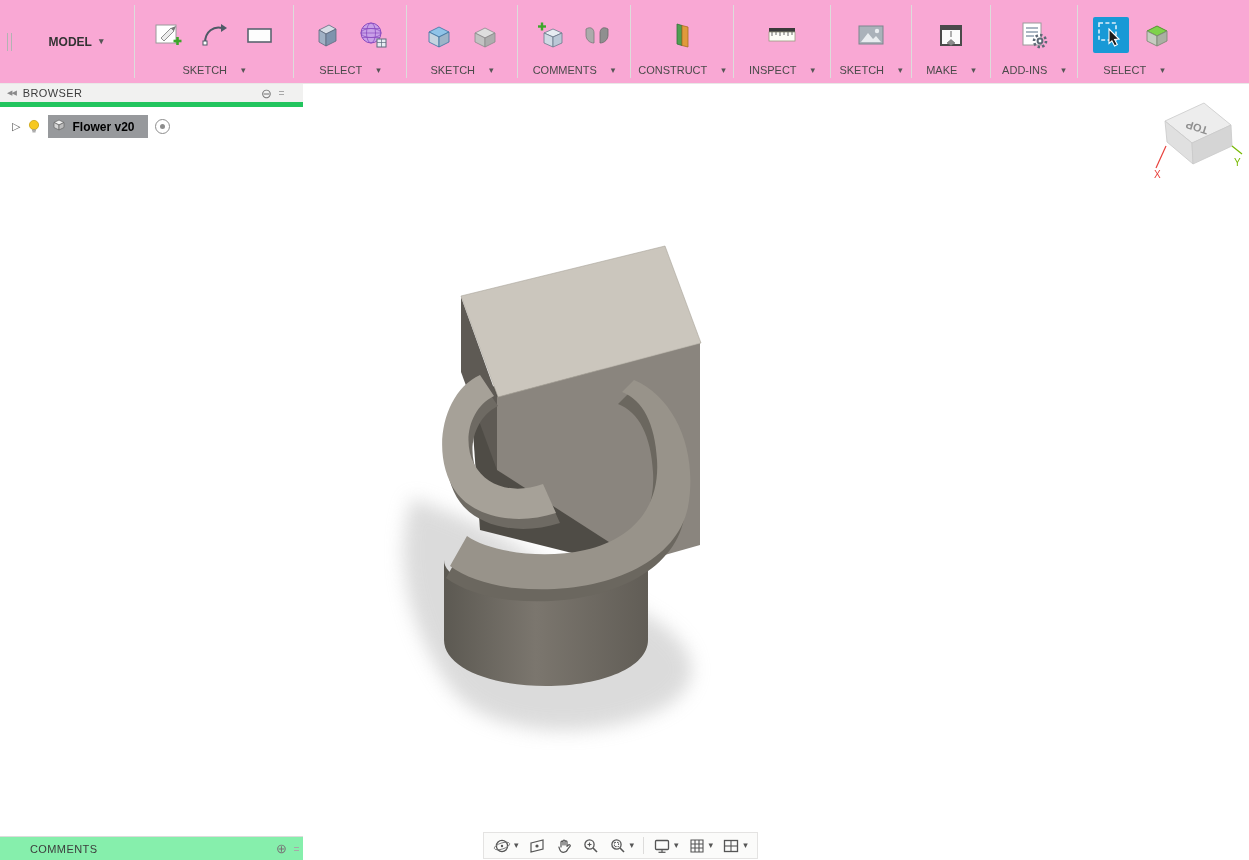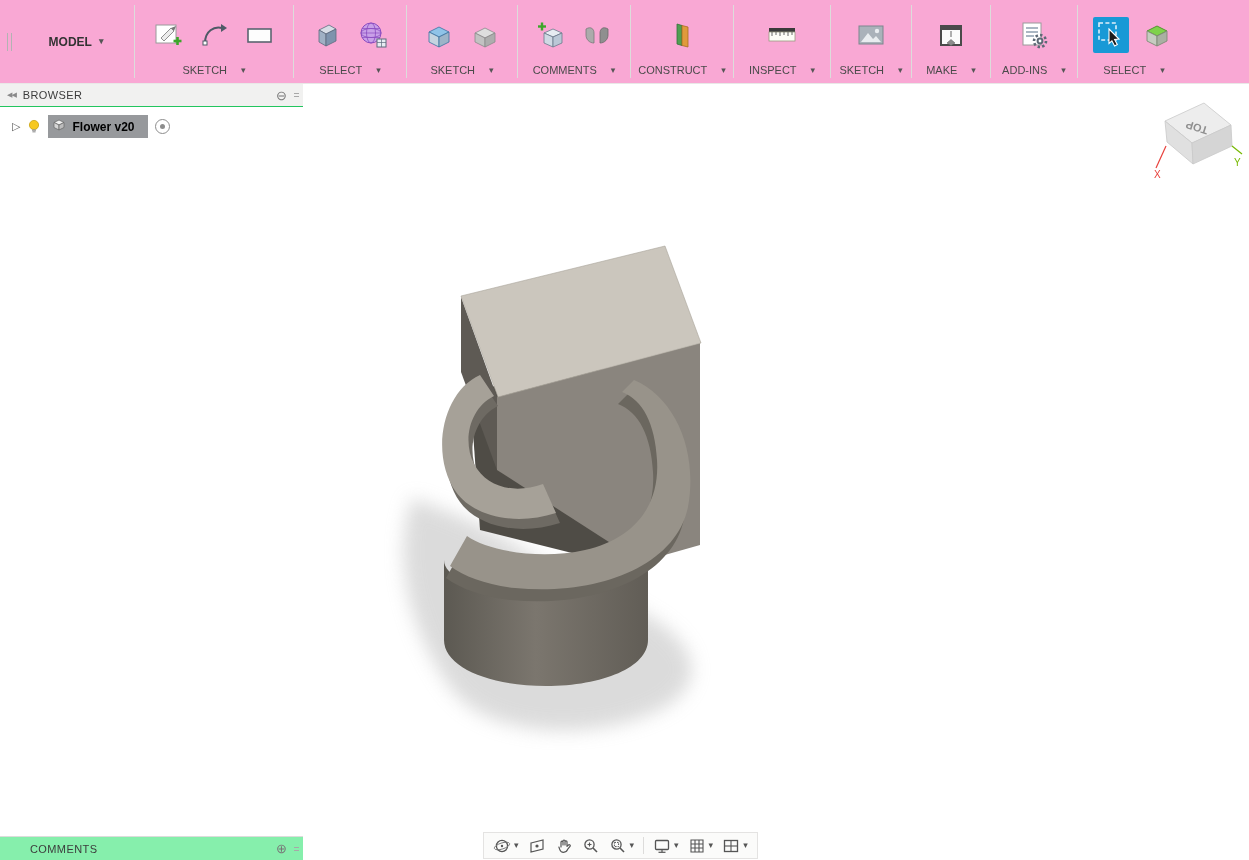--- a/index.html
+++ b/index.html
@@ -36,22 +36,22 @@
   }
   
   .viewport{position:absolute;top:84px;left:0;width:1249px;height:776px;background:#ffffff;z-index:1;}
   .model-svg{position:absolute;left:0;top:0;width:1249px;height:776px;}
   
   .viewcube{position:absolute;top:10px;right:0;width:100px;height:100px;cursor:pointer;z-index:5;}
   
   .browser{position:absolute;top:84px;left:0;width:303px;z-index:20;}
   .panel-header{
     height:23px;background:#f1f1f0;display:flex;align-items:center;
-    padding:0 3px 0 7px;font-size:11px;color:#3c3c3c;box-sizing:border-box;
-    border-bottom:1px solid #22c55e;
+    padding:0 18px 0 7px;font-size:11px;color:#3c3c3c;box-sizing:border-box;
+    border-bottom:5px solid #22c55e;
   }
   .collapse{font-size:7px;color:#8a8a8a;letter-spacing:-1px;margin-right:7px;cursor:pointer;}
   .panel-title{letter-spacing:0.4px;}
   .flex{flex:1;}
   .circ-icon{font-size:13px;color:#777;cursor:pointer;margin-right:5px;line-height:1;}
   .scroll-nub{width:8px;display:flex;flex-direction:column;gap:2px;align-items:center;cursor:pointer;}
   .scroll-nub i{width:5px;height:1px;background:#a8a8a8;}
   .browser-row{display:flex;align-items:center;gap:7px;padding:8px 4px 4px 12px;cursor:default;}
   .disclosure{color:#555;font-size:11px;cursor:pointer;}
   .bulb{display:flex;cursor:pointer;}

